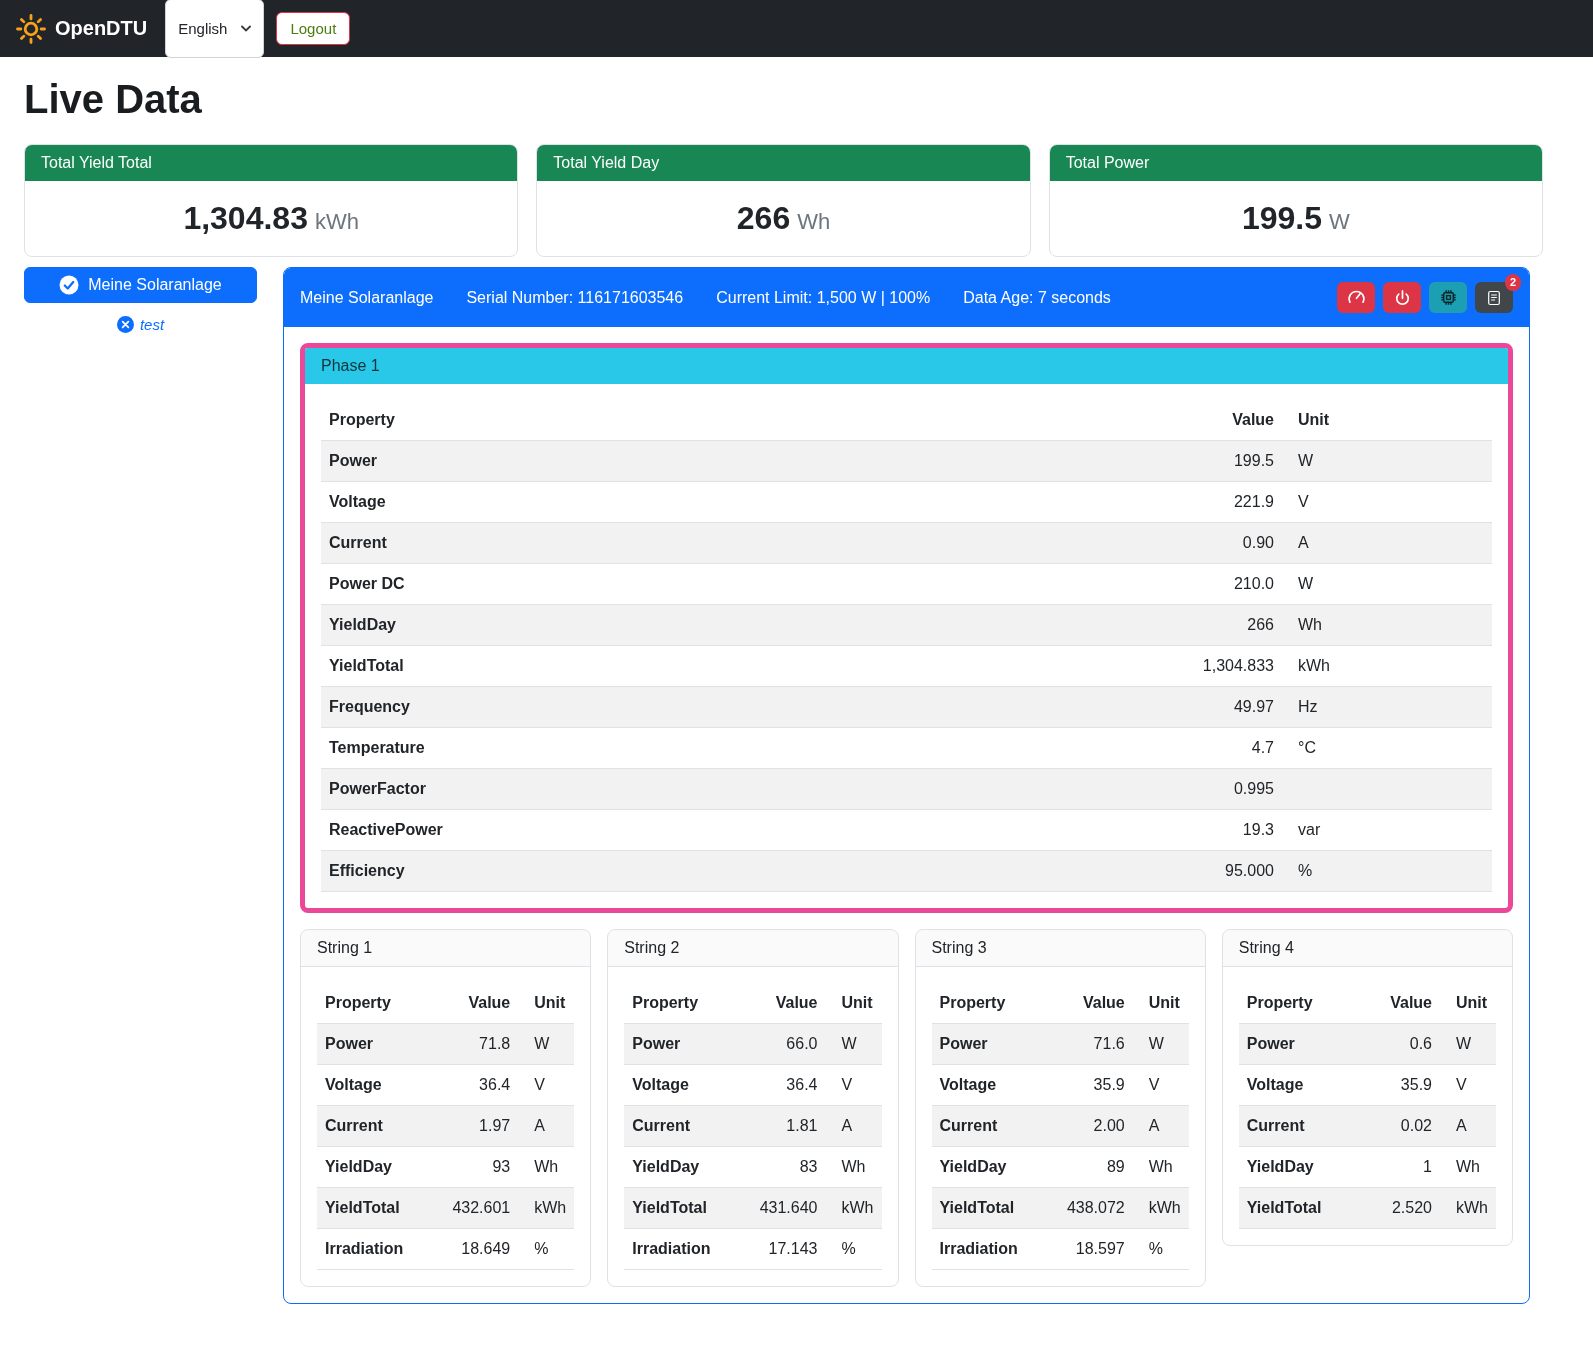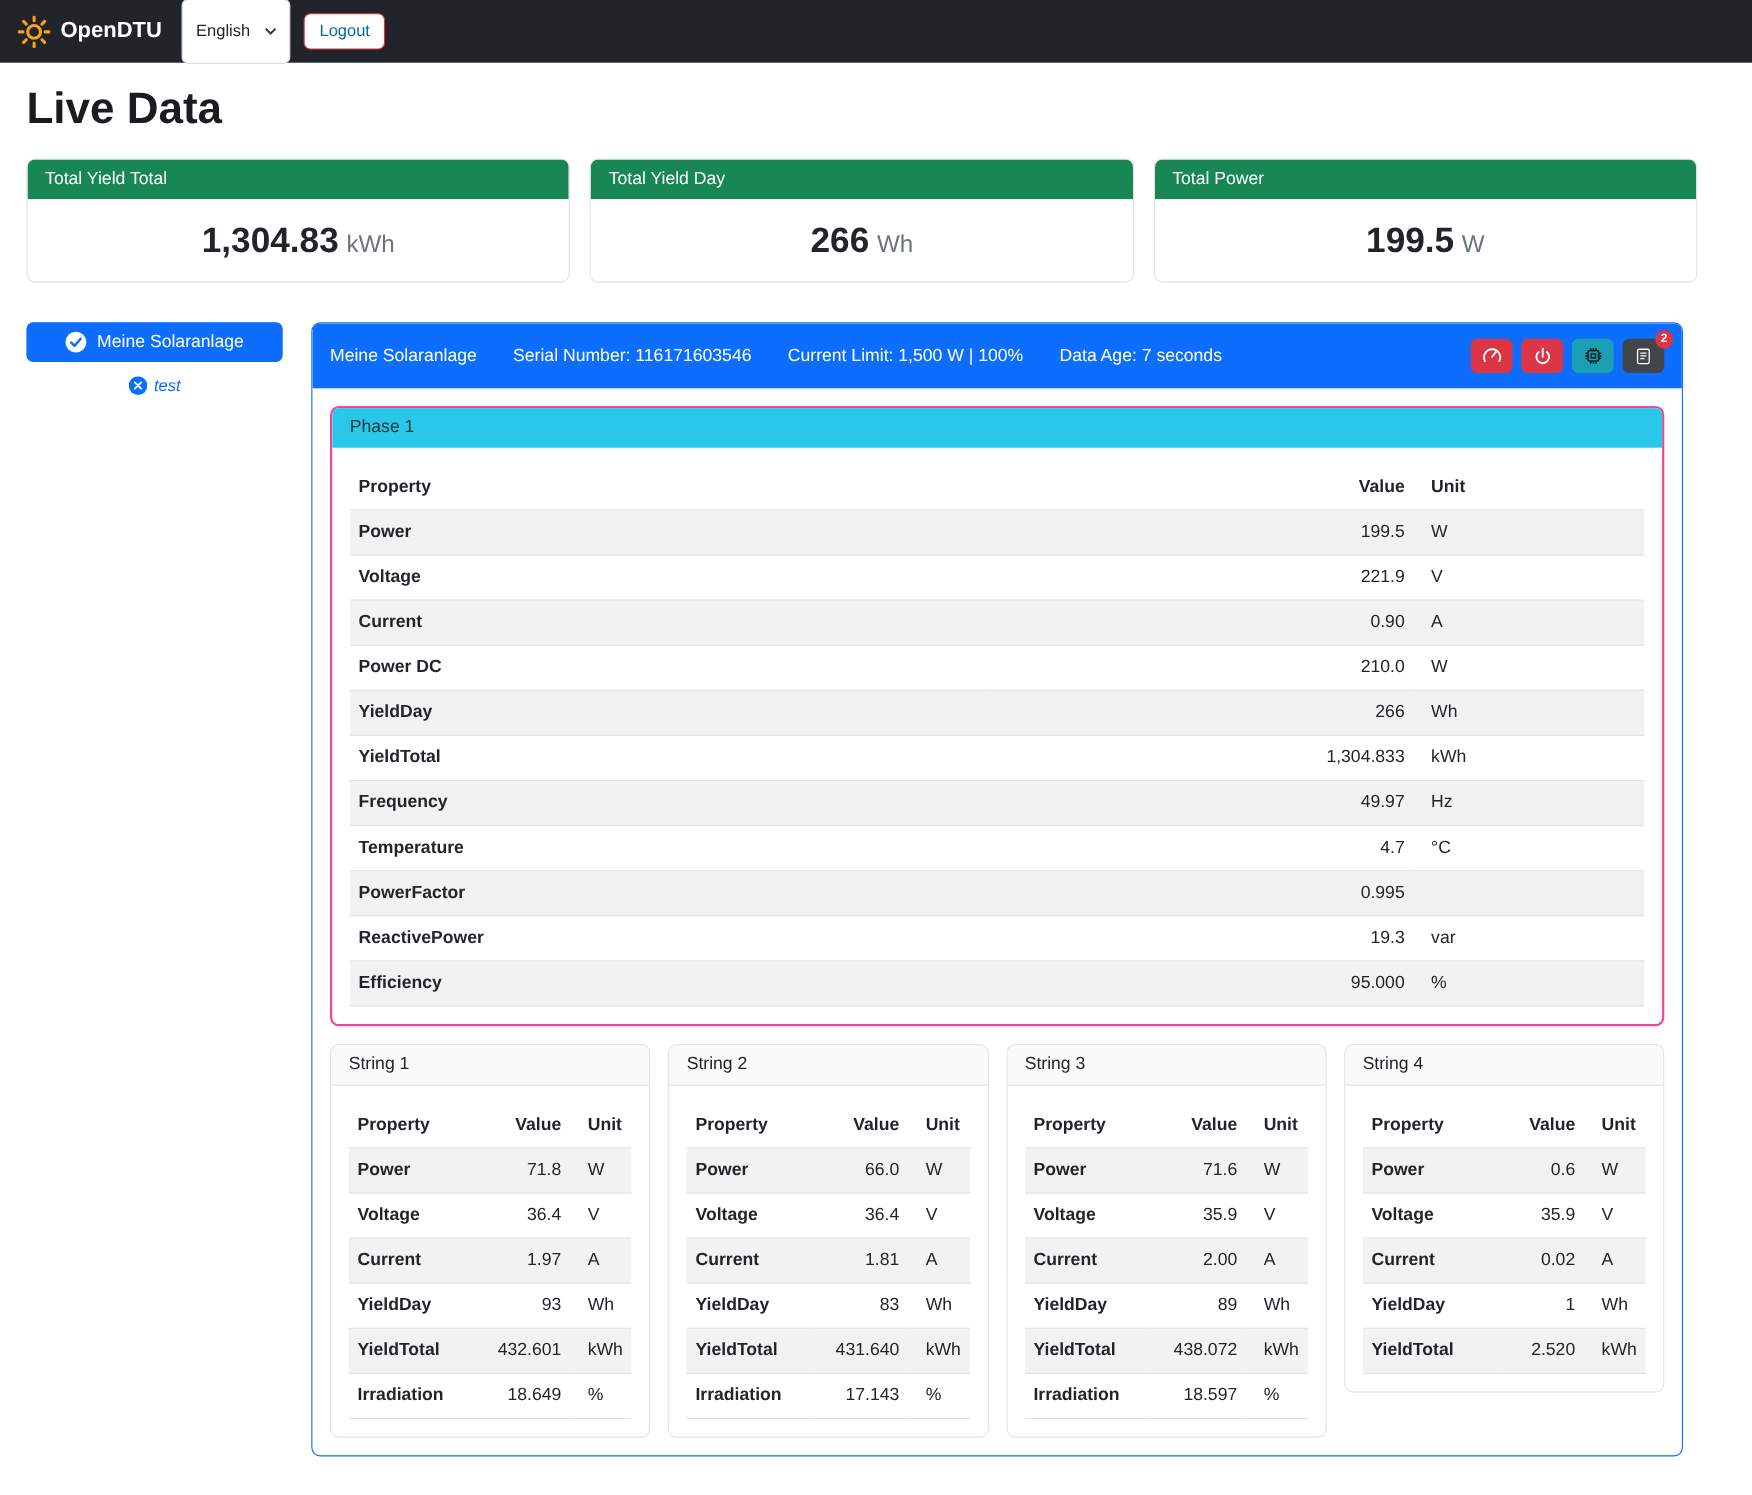--- a/index.html
+++ b/index.html
@@ -38,31 +38,31 @@
     border-left: 4px solid transparent;
     border-right: 4px solid transparent;
   }
   .nav-right { display: flex; align-items: center; gap: 12px; }
   .lang-select {
     background: #fff; border: 1px solid #ced4da; border-radius: 6px;
     padding: 20px 12px; font-size: 15px; color: #212529; cursor: pointer;
     display: flex; align-items: center; gap: 14px;
   }
   .logout-btn {
-    background: #fff; color: #0369a1; border: 1px solid #dc3545;
+    background: #fff; color: #4d7c0f; border: 1px solid #dc3545;
     border-radius: 6px; padding: 7px 13px; font-size: 15px; cursor: pointer;
     font-family: inherit;
   }
 
   
   .container { padding: 14px 50px 24px 24px; }
   h1.page-title { font-size: 40px; font-weight: 700; margin: 6px 0 22px 0; color: #1a1d20; }
 
   
-  .cards-row { display: flex; gap: 18px; margin-bottom: 36px; }
+  .cards-row { display: flex; gap: 18px; margin-bottom: 10px; }
   .summary-card {
     flex: 1; border: 1px solid #dee2e6; border-radius: 8px;
     background: #fff; overflow: hidden;
   }
   .summary-card-header {
     background: #198754; color: #fff; padding: 9px 16px; font-size: 16px;
   }
   .summary-card-body {
     padding: 19px 16px; text-align: center;
     font-size: 32px; font-weight: 700; color: #212529;
@@ -103,21 +103,21 @@
   .icon-btn.dark { background: #41464b; }
   .notif-badge {
     position: absolute; top: -8px; right: -8px;
     background: #dc3545; color: #fff; font-size: 11px; font-weight: 700;
     padding: 2px 5px; border-radius: 9px; line-height: 1.2;
   }
   .panel-body { padding: 16px; }
 
   
   .phase-card {
-    border: 2px solid #ec4899; border-radius: 8px; overflow: hidden;
+    border: 5px solid #ec4899; border-radius: 8px; overflow: hidden;
     margin-bottom: 16px; background: #fff;
   }
   .phase-header { background: #2ac8e8; color: #12343d; padding: 9px 16px; font-size: 16px; }
   .phase-body { padding: 16px; }
 
   
   table.data-table { width: 100%; border-collapse: collapse; font-size: 16px; }
   .data-table th, .data-table td {
     padding: 8px; border-bottom: 1px solid #dee2e6; text-align: left;
     font-weight: 400; line-height: 1.5;

